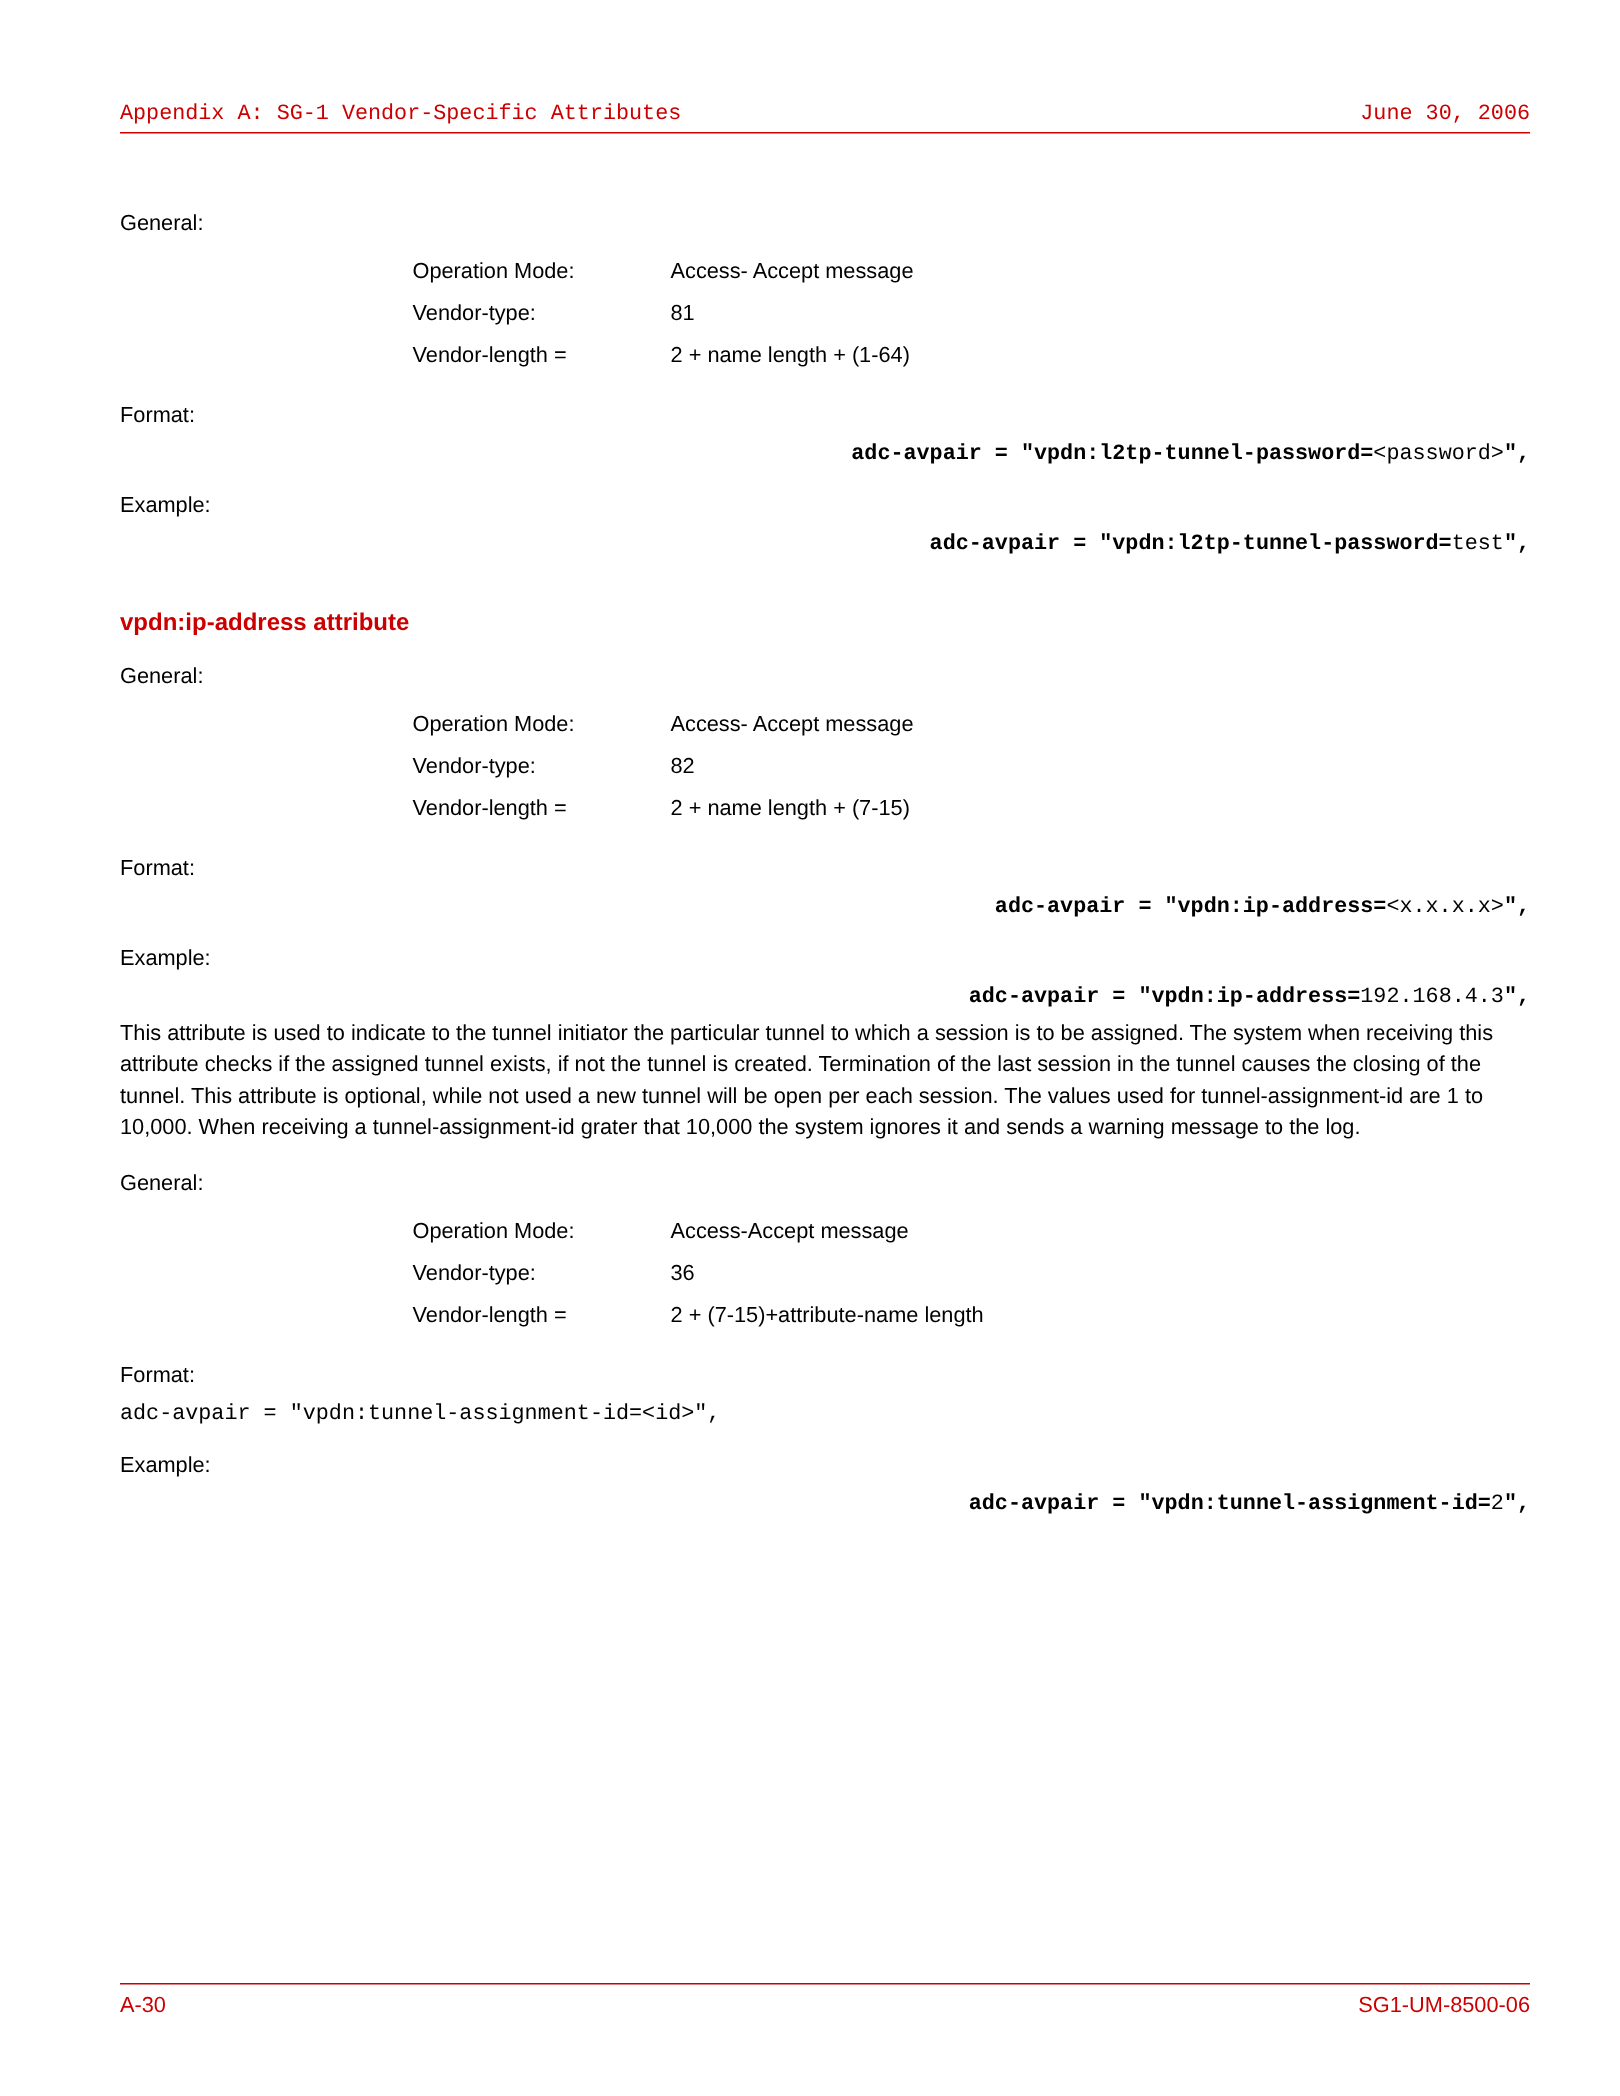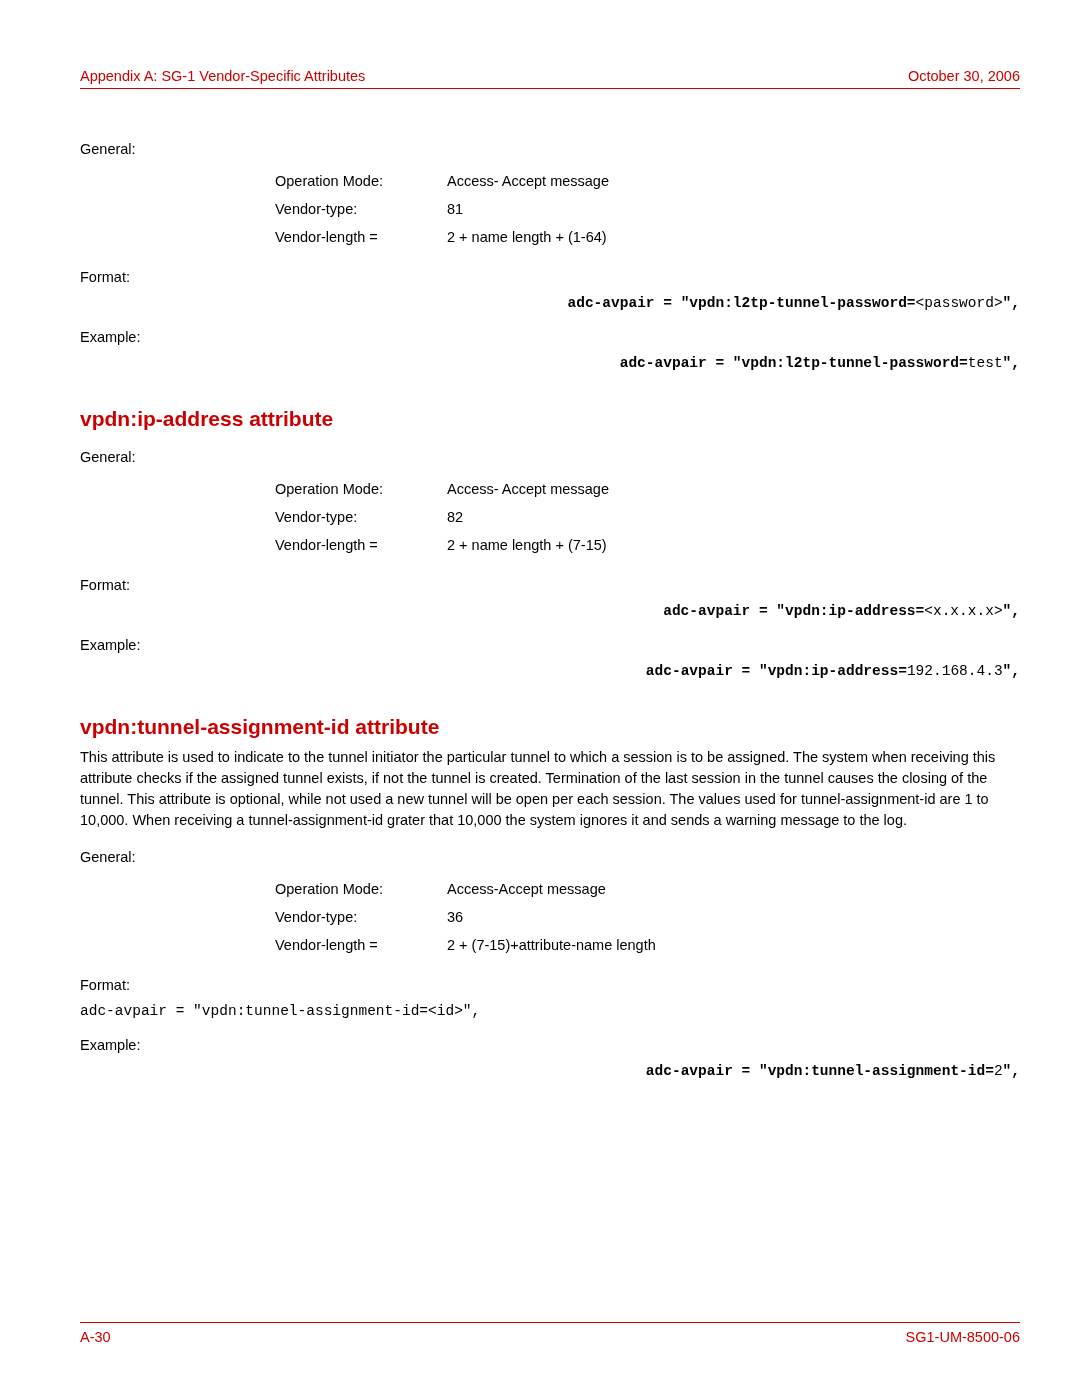--- a/index.html
+++ b/index.html
@@ -16,24 +16,25 @@
     position: relative;
     box-sizing: border-box;
     padding: 68px 60px 0 80px;
   }
   .header-row {
     display: flex;
     justify-content: space-between;
     border-bottom: 1px solid #cc0000;
     padding-bottom: 4px;
     margin-bottom: 52px;
+    font-family: Liberation Mono, monospace;
   }
   .red { color: #cc0000; }
   .section-label { color: #000000; margin: 18px 0 10px 0; }
-  .attr-title { color: #cc0000; font-weight: bold; margin: 36px 0 8px 0; font-size: 21px;}
+  .attr-title { color: #cc0000; font-weight: bold; margin: 36px 0 8px 0; font-size: 16px;}
   .body-text { line-height: 1.45; margin: 4px 0 12px 0; }
   .gen-table {
     margin-left: 195px;
     border-collapse: collapse;
   }
   .gen-table td {
     padding: 6px 12px 6px 0;
     vertical-align: top;
     white-space: nowrap;
   }
@@ -66,21 +67,21 @@
     color: #cc0000;
   }
 </style>
 </head>
 <body>
 
 <div class="page">
 
   <div class="header-row">
     <span class="red">Appendix A: SG-1 Vendor-Specific Attributes</span>
-    <span class="red">October 30, 2006</span>
+    <span class="red">June 30, 2006</span>
   </div>
 
   <div class="section-label">General:</div>
   <table class="gen-table">
     <tbody>
         <tr>
           <td>Operation Mode:</td>
           <td>Access- Accept message</td>
         </tr>
     <tr>
@@ -119,21 +120,20 @@
         </tr>
   </tbody>
     </table>
 
   <div class="section-label">Format:</div>
   <div class="code"><span>adc-avpair = "vpdn:ip-address=</span><span class="param">&lt;x.x.x.x&gt;</span><span>",</span></div>
 
   <div class="section-label">Example:</div>
   <div class="code"><span>adc-avpair = "vpdn:ip-address=</span><span class="param">192.168.4.3</span><span>",</span></div>
 
-  <div class="attr-title">vpdn:tunnel-assignment-id attribute</div>
   <div class="body-text">This attribute is used to indicate to the tunnel initiator the particular tunnel to which a session is to be assigned. The system when receiving this attribute checks if the assigned tunnel exists, if not the tunnel is created. Termination of the last session in the tunnel causes the closing of the tunnel. This attribute is optional, while not used a new tunnel will be open per each session. The values used for tunnel-assignment-id are 1 to 10,000. When receiving a tunnel-assignment-id grater that 10,000 the system ignores it and sends a warning message to the log.</div>
 
   <div class="section-label">General:</div>
   <table class="gen-table">
     <tbody>
         <tr>
           <td>Operation Mode:</td>
           <td>Access-Accept message</td>
         </tr>
     <tr>

